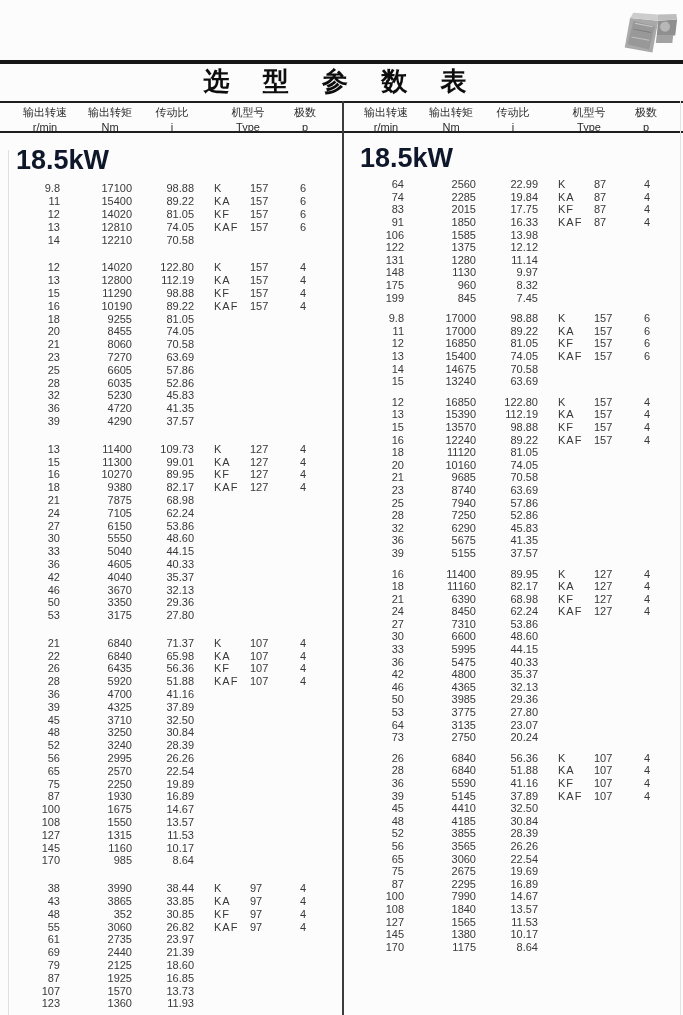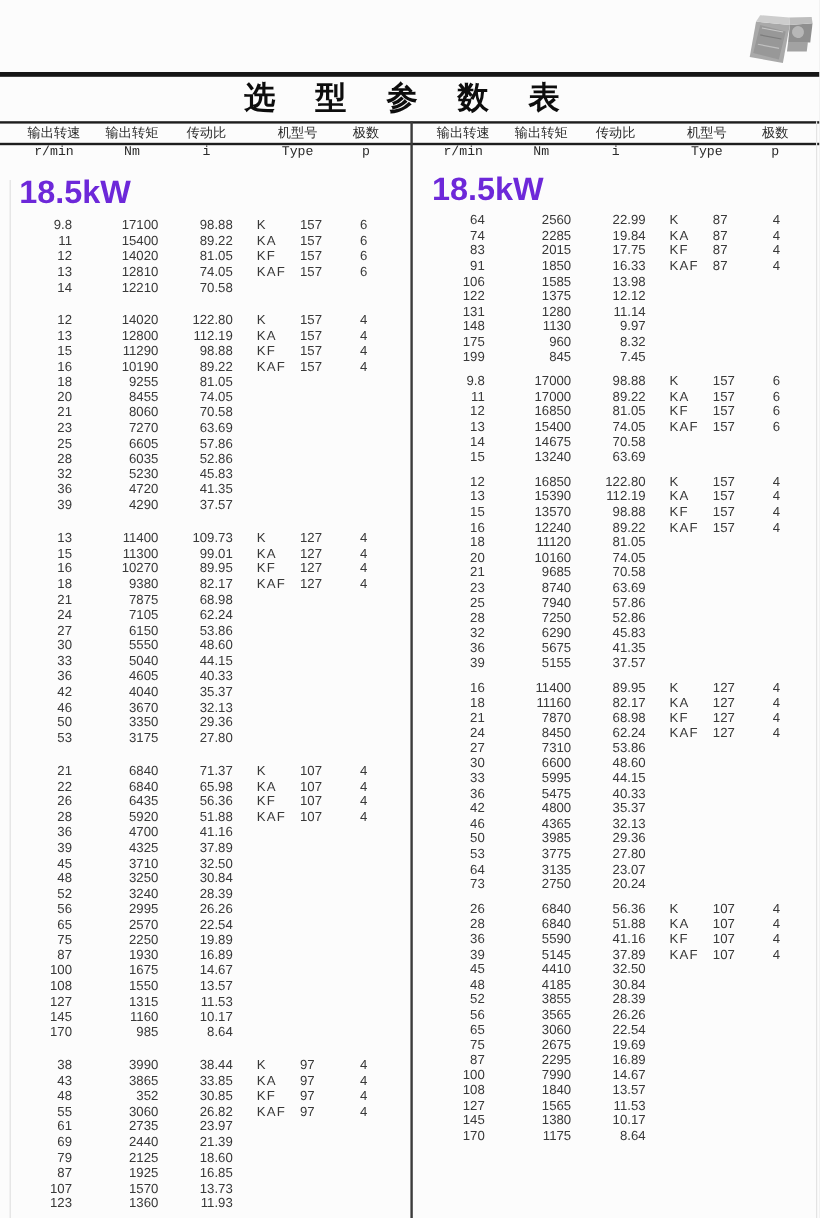--- a/index.html
+++ b/index.html
@@ -2,34 +2,34 @@
 <html><head>
 <meta charset="utf-8">
 <style>
   html,body{margin:0;padding:0;background:#e9e9e9;}
   .page{position:relative;width:683px;height:1015px;background:#fcfcfc;
         font-family:"Liberation Sans",sans-serif;color:#2e2e2e;overflow:hidden;}
   .rule-thick{position:absolute;left:0;top:60px;width:683px;height:4px;background:#161616;}
   .page-title{position:absolute;left:0;top:62px;width:100%;text-align:center;
         font-size:26px;line-height:38px;font-weight:bold;letter-spacing:13px;color:#0d0d0d;}
   .photo{position:absolute;right:2px;top:3px;width:64px;height:60px;}
-  .thead{position:absolute;left:0;top:101px;width:683px;height:20px;
-        border-top:2px solid #1e1e1e;border-bottom:2px solid #1e1e1e;box-sizing:border-box;font-family:Liberation Mono, monospace;}
+  .thead{position:absolute;left:0;top:101px;width:683px;height:32px;
+        border-top:2px solid #1e1e1e;border-bottom:2px solid #1e1e1e;box-sizing:border-box;}
   .thead-half{position:absolute;top:0;height:100%;width:342px;left:0;}
   .thead-half.rhs{left:341px;width:342px;}
   .hcell{position:absolute;top:2px;text-align:center;font-size:11px;line-height:15px;color:#2b2b2b;}
   .hc0{left:10px;width:70px;} .hc1{left:75px;width:70px;} .hc2{left:140px;width:64px;}
   .hc3{left:210px;width:76px;} .hc4{left:280px;width:50px;}
   .divider{position:absolute;left:342px;top:101px;width:2px;height:914px;background:#3c3c3c;}
   .edge-left{position:absolute;left:8px;top:150px;width:1px;height:865px;background:#e0e0e0;}
   .edge-right{position:absolute;left:680px;top:101px;width:1px;height:914px;background:#e3e3e3;}
   .col{position:absolute;top:140px;height:875px;overflow:hidden;}
   .col-left{left:0;width:342px;}
   .col-right{left:344px;width:339px;}
-  .kw-title{font-size:27px;line-height:28px;font-weight:bold;color:#6d28d9;margin:6px 0 8px 16px;}
+  .kw-title{font-size:27px;line-height:28px;font-weight:bold;color:#0f172a;margin:6px 0 8px 16px;}
   .block{margin-bottom:15px;}
   .col-right .kw-title{margin:4px 0 6px 16px;}
   .col-right .block{margin-bottom:8px;}
   .row{display:grid;grid-template-columns:44px 72px 62px 20px 36px 30px 46px;
        height:12.8px;align-items:center;padding-left:16px;font-size:11px;color:#383838;}
   .col-right .row{height:12.6px;}
   .c{white-space:nowrap;}
   .c.speed,.c.torque,.c.ratio{text-align:right;}
   .c.type{text-align:left;letter-spacing:1px;}
   .c.size{text-align:left;}
@@ -946,21 +946,21 @@
           <span class="c speed">18</span>
           <span class="c torque">11160</span>
           <span class="c ratio">82.17</span>
           <span class="c sp"></span>
           <span class="c type">KA</span>
           <span class="c size">127</span>
           <span class="c poles">4</span>
         </div>
         <div class="row">
           <span class="c speed">21</span>
-          <span class="c torque">7870</span>
+          <span class="c torque">6390</span>
           <span class="c ratio">68.98</span>
           <span class="c sp"></span>
           <span class="c type">KF</span>
           <span class="c size">127</span>
           <span class="c poles">4</span>
         </div>
         <div class="row">
           <span class="c speed">24</span>
           <span class="c torque">8450</span>
           <span class="c ratio">62.24</span>

